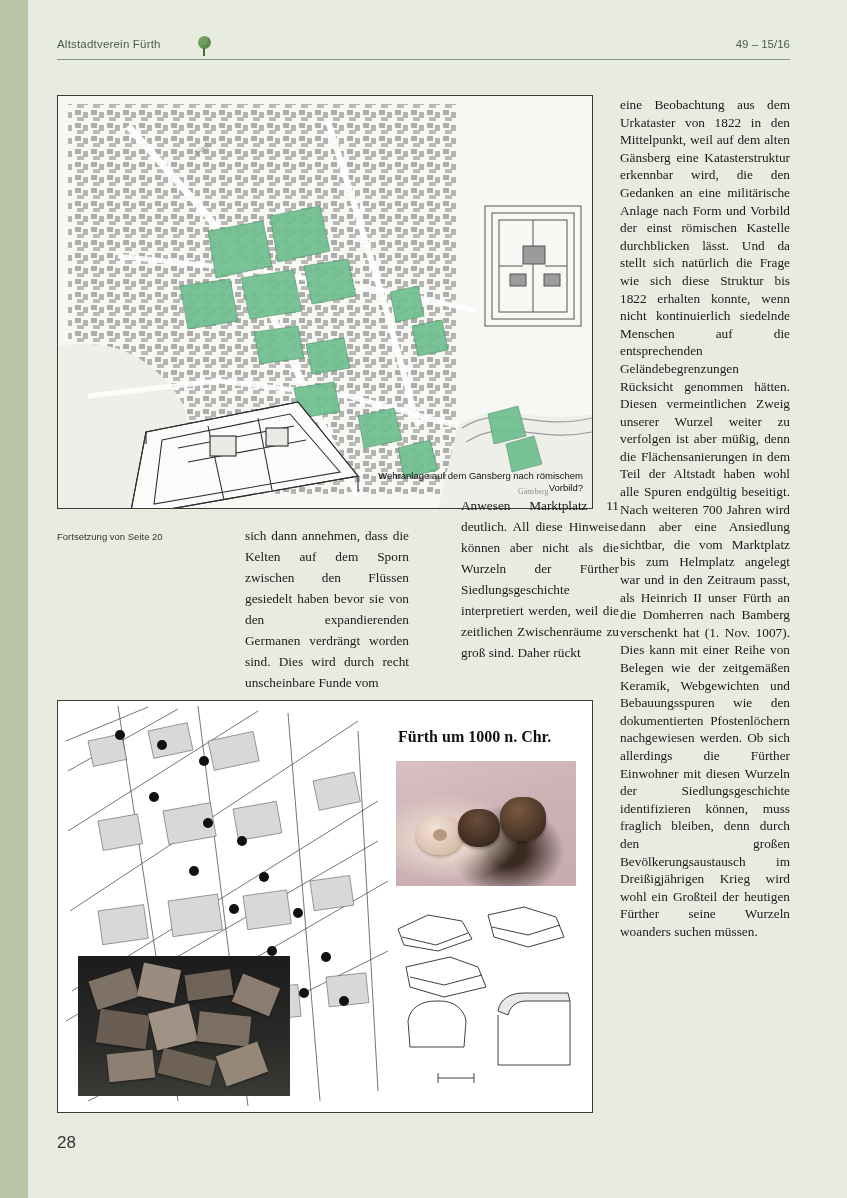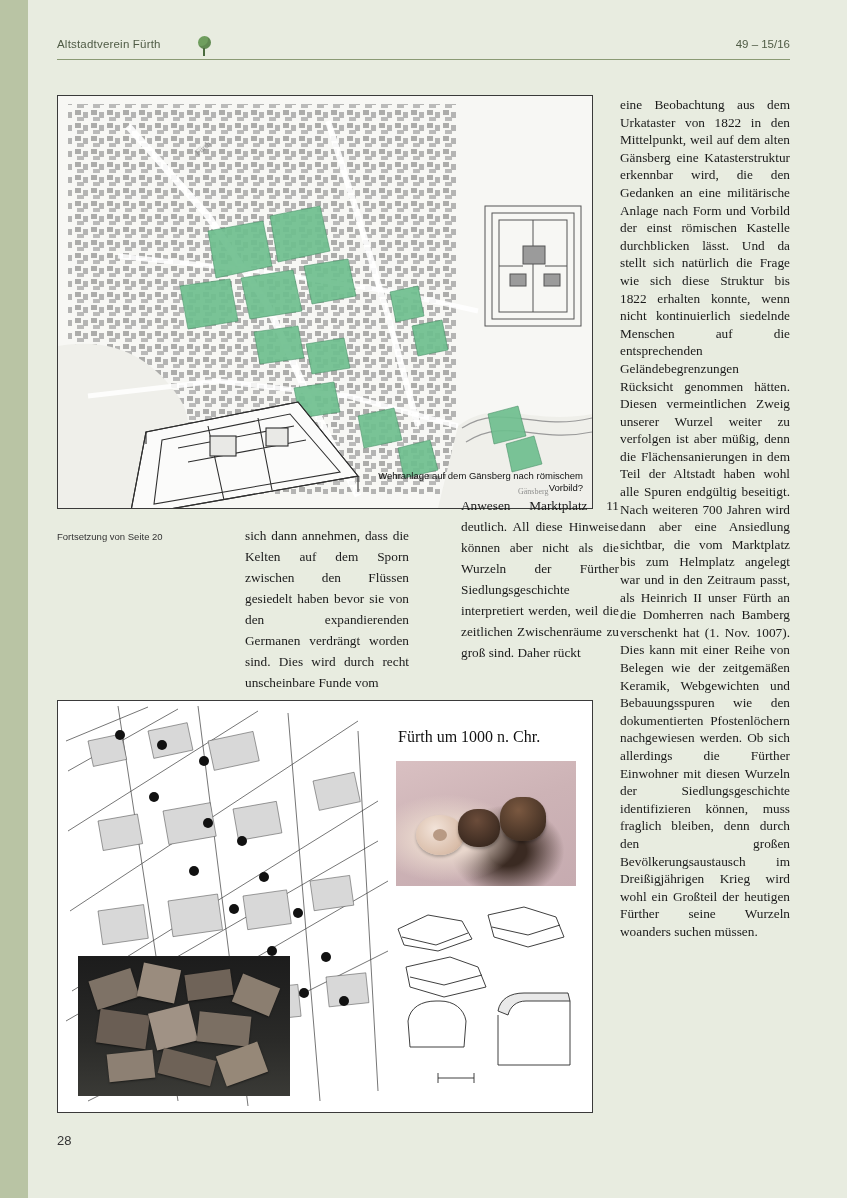--- a/index.html
+++ b/index.html
@@ -146,20 +146,21 @@
   
   .figure-bottom {
     position: absolute;
     left: 57px;
     top: 700px;
     width: 534px;
     height: 411px;
     border: 1px solid #3a3a3a;
     background: #fef9c3;
     overflow: hidden;
+    font-weight: bold;
   }
   .bm-title {
     position: absolute;
     left: 340px;
     top: 27px;
     font-family: "Liberation Serif", serif;
     font-size: 16px;
     color: #111;
   }
   .photo-ceramics {
@@ -209,21 +210,21 @@
     position: absolute;
     background: #8e8176;
     box-shadow: 0 1px 2px rgba(0,0,0,0.5);
   }
 
   .page-number {
     position: absolute;
     left: 57px;
     top: 1133px;
     font-family: "Liberation Sans", sans-serif;
-    font-size: 13px;
+    font-size: 17px;
     color: #333;
   }
 </style>
 </head>
 <body>
 
 <div class="page">
 
   <div class="left-bar"></div>
 

